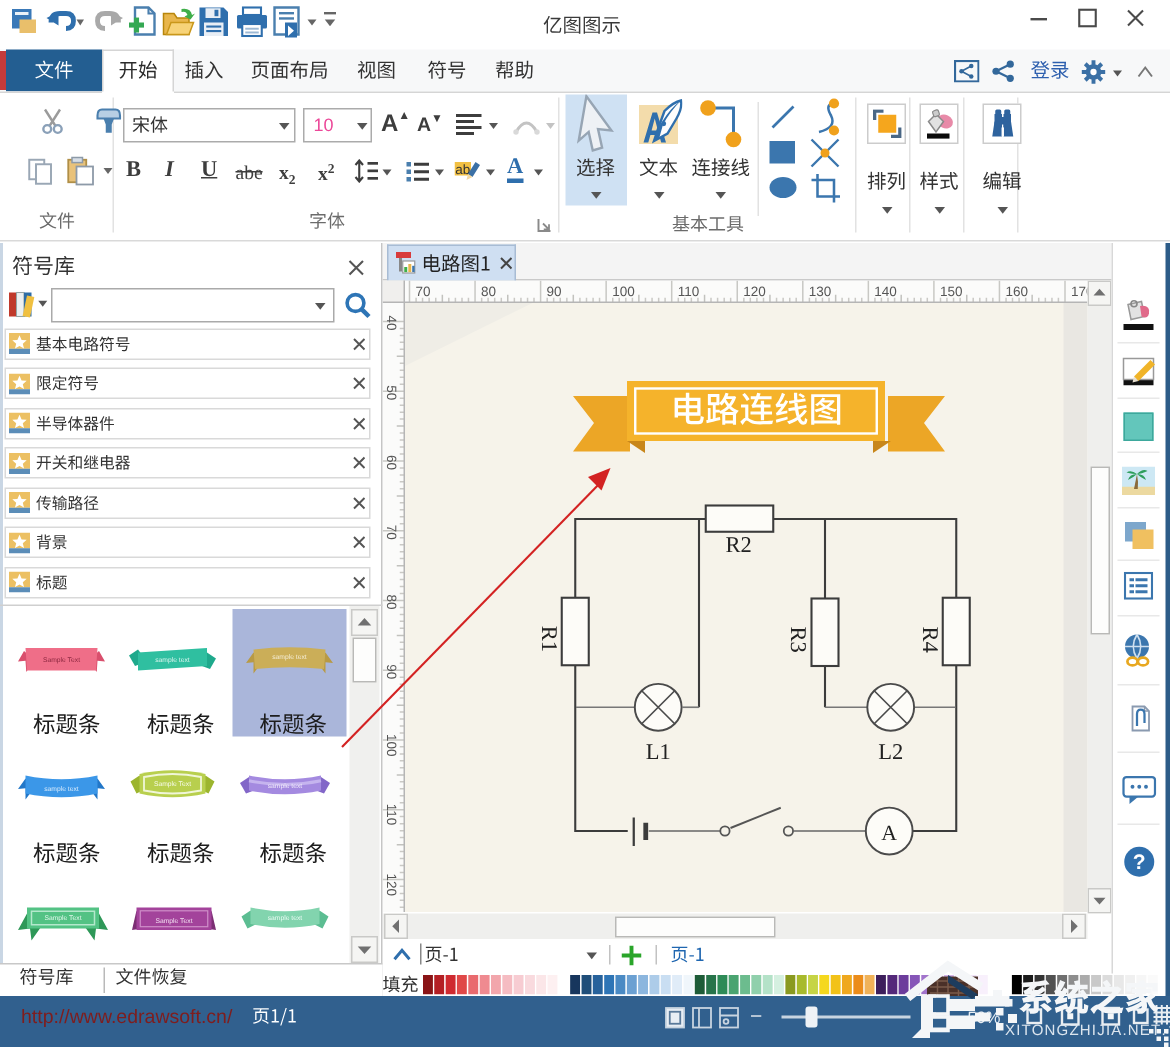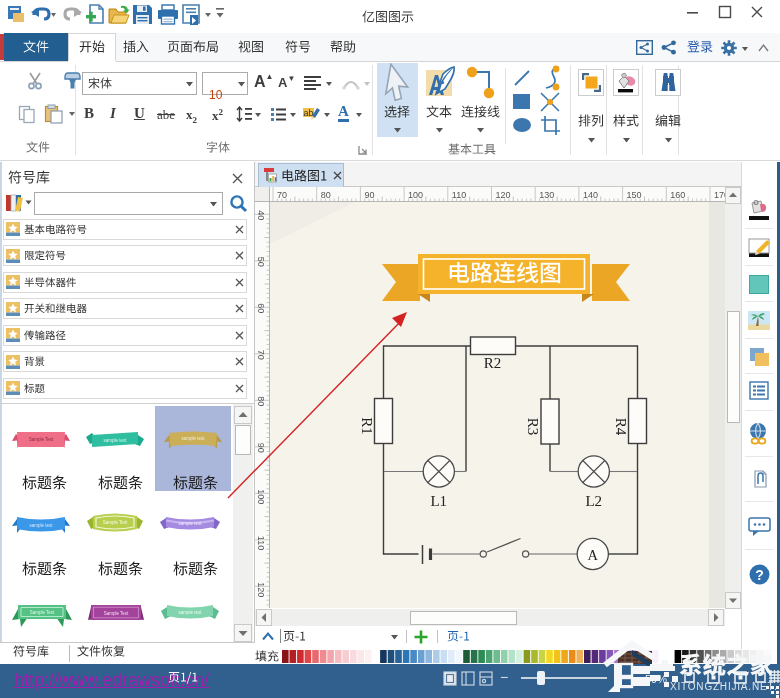--- a/index.html
+++ b/index.html
@@ -240,21 +240,21 @@
 
 <div class="a" style="left:82px;top:72px;width:115px;height:23px;background:#fff;border:1px solid #ababab;box-sizing:border-box"></div>
 <svg class="t" style="left:88px;top:77px" width="24.0" height="12.6" viewBox="0 0 24.0 12.6">
     <use href="#Tsong" fill="#333"></use>
   </svg>
 <svg class="a" style="left:185px;top:81px" width="9" height="6" viewBox="0 0 9 6">
     <path d="M1 1 l7 0 -3.5 4.5 z" fill="#555"></path>
   </svg>
 
 <div class="a" style="left:202px;top:72px;width:46px;height:23px;background:#fff;border:1px solid #ababab;box-sizing:border-box"></div>
-<div class="a" style="left:209px;top:88px;font-size:12px;color:#c2410c">10</div>
+<div class="a" style="left:209px;top:76px;font-size:12px;color:#ec4899">10</div>
 <svg class="a" style="left:237px;top:81px" width="9" height="6" viewBox="0 0 9 6">
     <path d="M1 1 l7 0 -3.5 4.5 z" fill="#555"></path>
   </svg>
 
 <div class="a" style="left:254px;top:72px;font-size:16px;font-weight:bold;color:#3d3d3d">A<span style="font-size:8px;vertical-align:8px">▲</span></div>
 
 <div class="a" style="left:278px;top:74px;font-size:13px;font-weight:bold;color:#3d3d3d">A<span style="font-size:8px;vertical-align:6px">▼</span></div>
 
 <svg class="a" style="left:304px;top:76px" width="18" height="14" viewBox="0 0 18 14">
 <g fill="#3d3d3d">
@@ -1185,21 +1185,21 @@
     </g>
   </svg>
 
 <svg class="a" style="left:749px;top:564px" width="21" height="21" viewBox="0 0 21 21">
 <circle cx="10.5" cy="10.5" r="10" fill="#2f6fad"></circle>
 <text x="10.5" y="15.5" text-anchor="middle" font-size="14" font-weight="bold" fill="#fff" font-family="Liberation Sans">?</text>
   </svg>
 
 <div class="a" style="left:0;top:664px;width:780px;height:34px;background:#31608e"></div>
 
-<div class="a" style="left:14px;top:670px;font-size:18px;color:#a21caf;text-decoration:underline">http://www.edrawsoft.cn/</div>
+<div class="a" style="left:14px;top:670px;font-size:13px;color:#7f1d1d;">http://www.edrawsoft.cn/</div>
 <svg class="t" style="left:168px;top:671px" width="30.0" height="12.6" viewBox="0 0 30.0 12.6">
     <use href="#Pg11" fill="#ffffff"></use>
   </svg>
 
 <svg class="a" style="left:443px;top:671px" width="50" height="15" viewBox="0 0 50 15">
 <g fill="none" stroke="#c8d4e0" stroke-width="1.2">
 <rect x="1" y="1" width="12" height="13" fill="#e8eef4"></rect>
       <rect x="3.5" y="3.5" width="7" height="8" fill="none" stroke="#5a7a9a"></rect>
 <rect x="19" y="1" width="12" height="13"></rect>
       <line x1="23" y1="1" x2="23" y2="14"></line>

